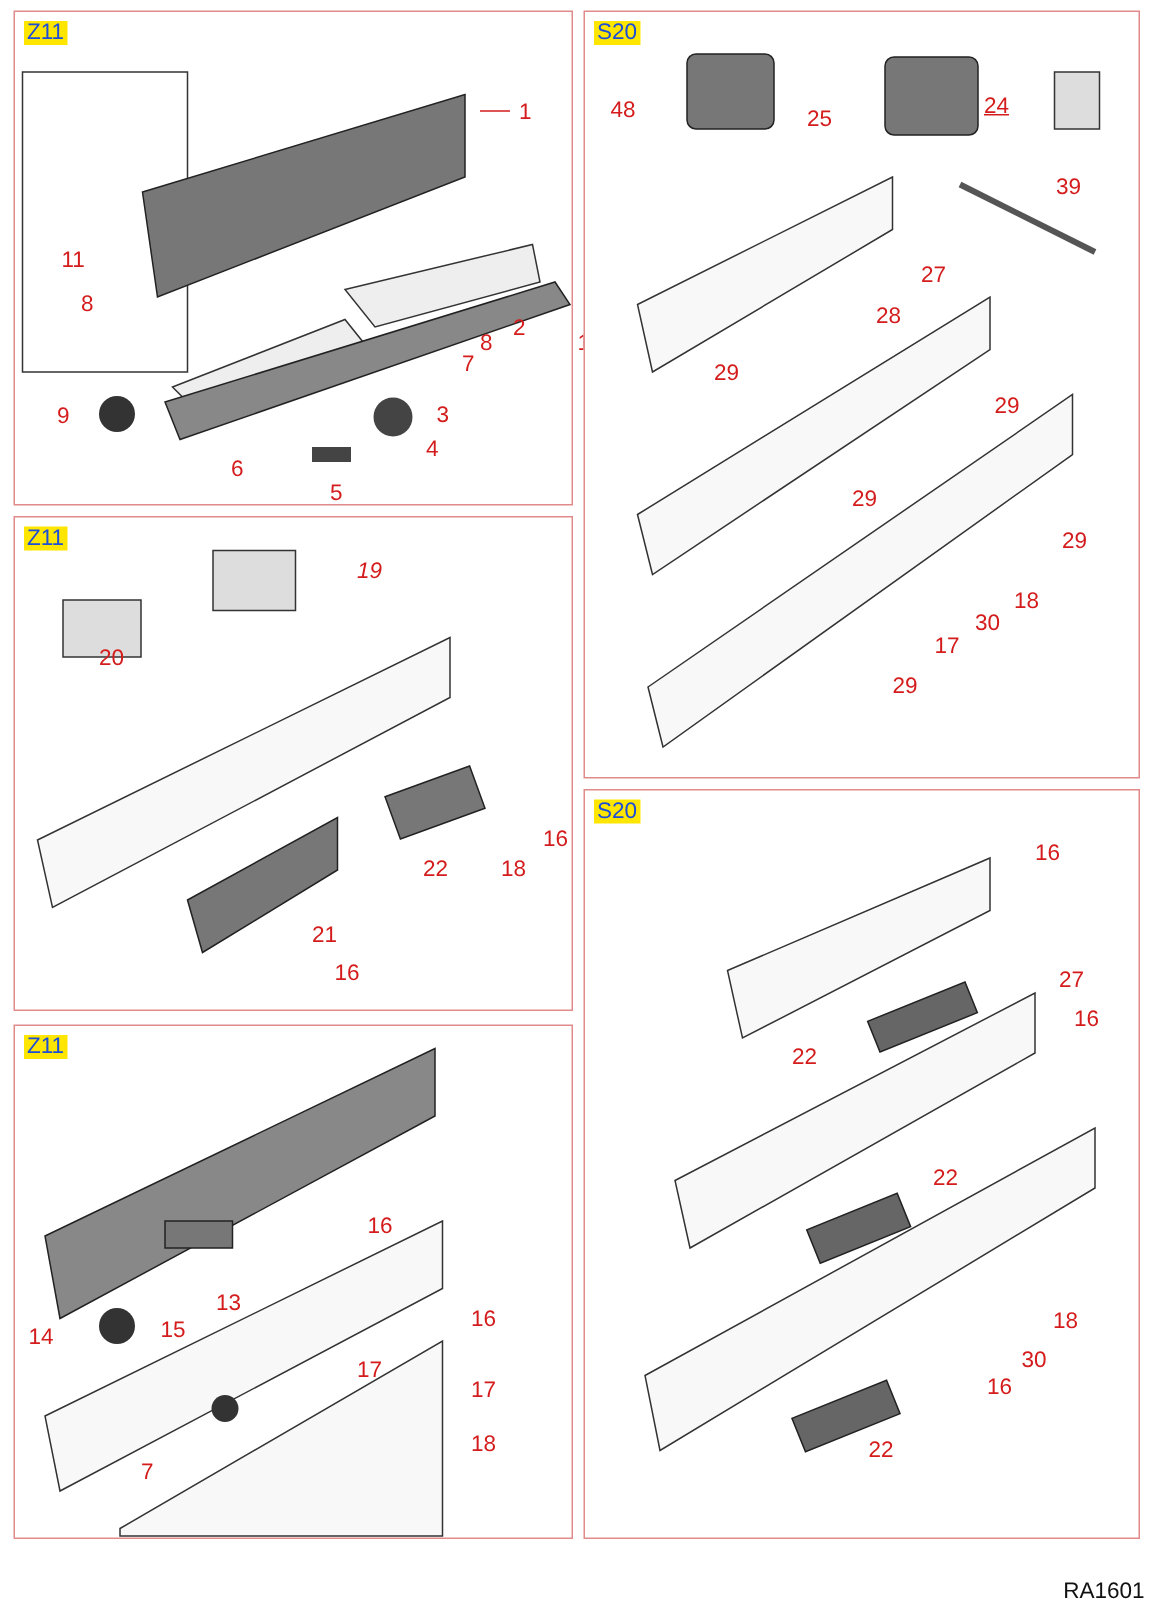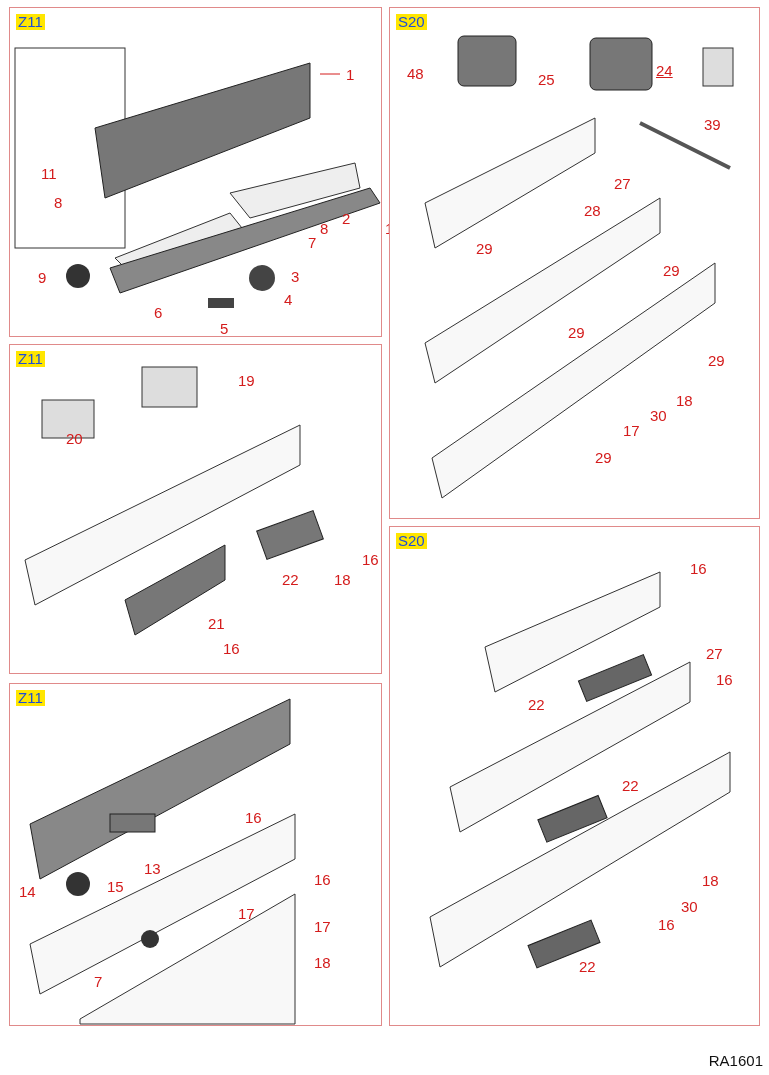--- a/index.html
+++ b/index.html
@@ -69,21 +69,21 @@
 
 <div class="panel" style="left:9px;top:344px;width:373px;height:330px;">
   <span class="tag">Z11</span>
   <svg class="fig" width="373" height="330">
     <rect x="132" y="22" width="55" height="40" fill="#ddd" stroke="#333"></rect>
     <rect x="32" y="55" width="52" height="38" fill="#ddd" stroke="#333"></rect>
     <polygon points="15,215 290,80 290,120 25,260" fill="#f8f8f8" stroke="#333"></polygon>
     <polygon points="115,255 215,200 215,235 125,290" fill="#777" stroke="#222"></polygon>
     <rect x="250" y="175" width="60" height="30" fill="#777" stroke="#222" transform="rotate(-20 280 190)"></rect>
   </svg>
-  <span class="lbl" style="left:228px;top:28px;">19</span>
+  <span class="lbl" style="left:228px;top:28px;font-style:italic;">19</span>
   <span class="lbl" style="left:56px;top:86px;">20</span>
   <span class="lbl" style="left:272px;top:227px;">22</span>
   <span class="lbl" style="left:324px;top:227px;">18</span>
   <span class="lbl" style="left:352px;top:207px;">16</span>
   <span class="lbl" style="left:198px;top:271px;">21</span>
   <span class="lbl" style="left:213px;top:296px;">16</span>
 </div>
 
 <div class="panel" style="left:389px;top:526px;width:371px;height:500px;">
   <span class="tag">S20</span>

